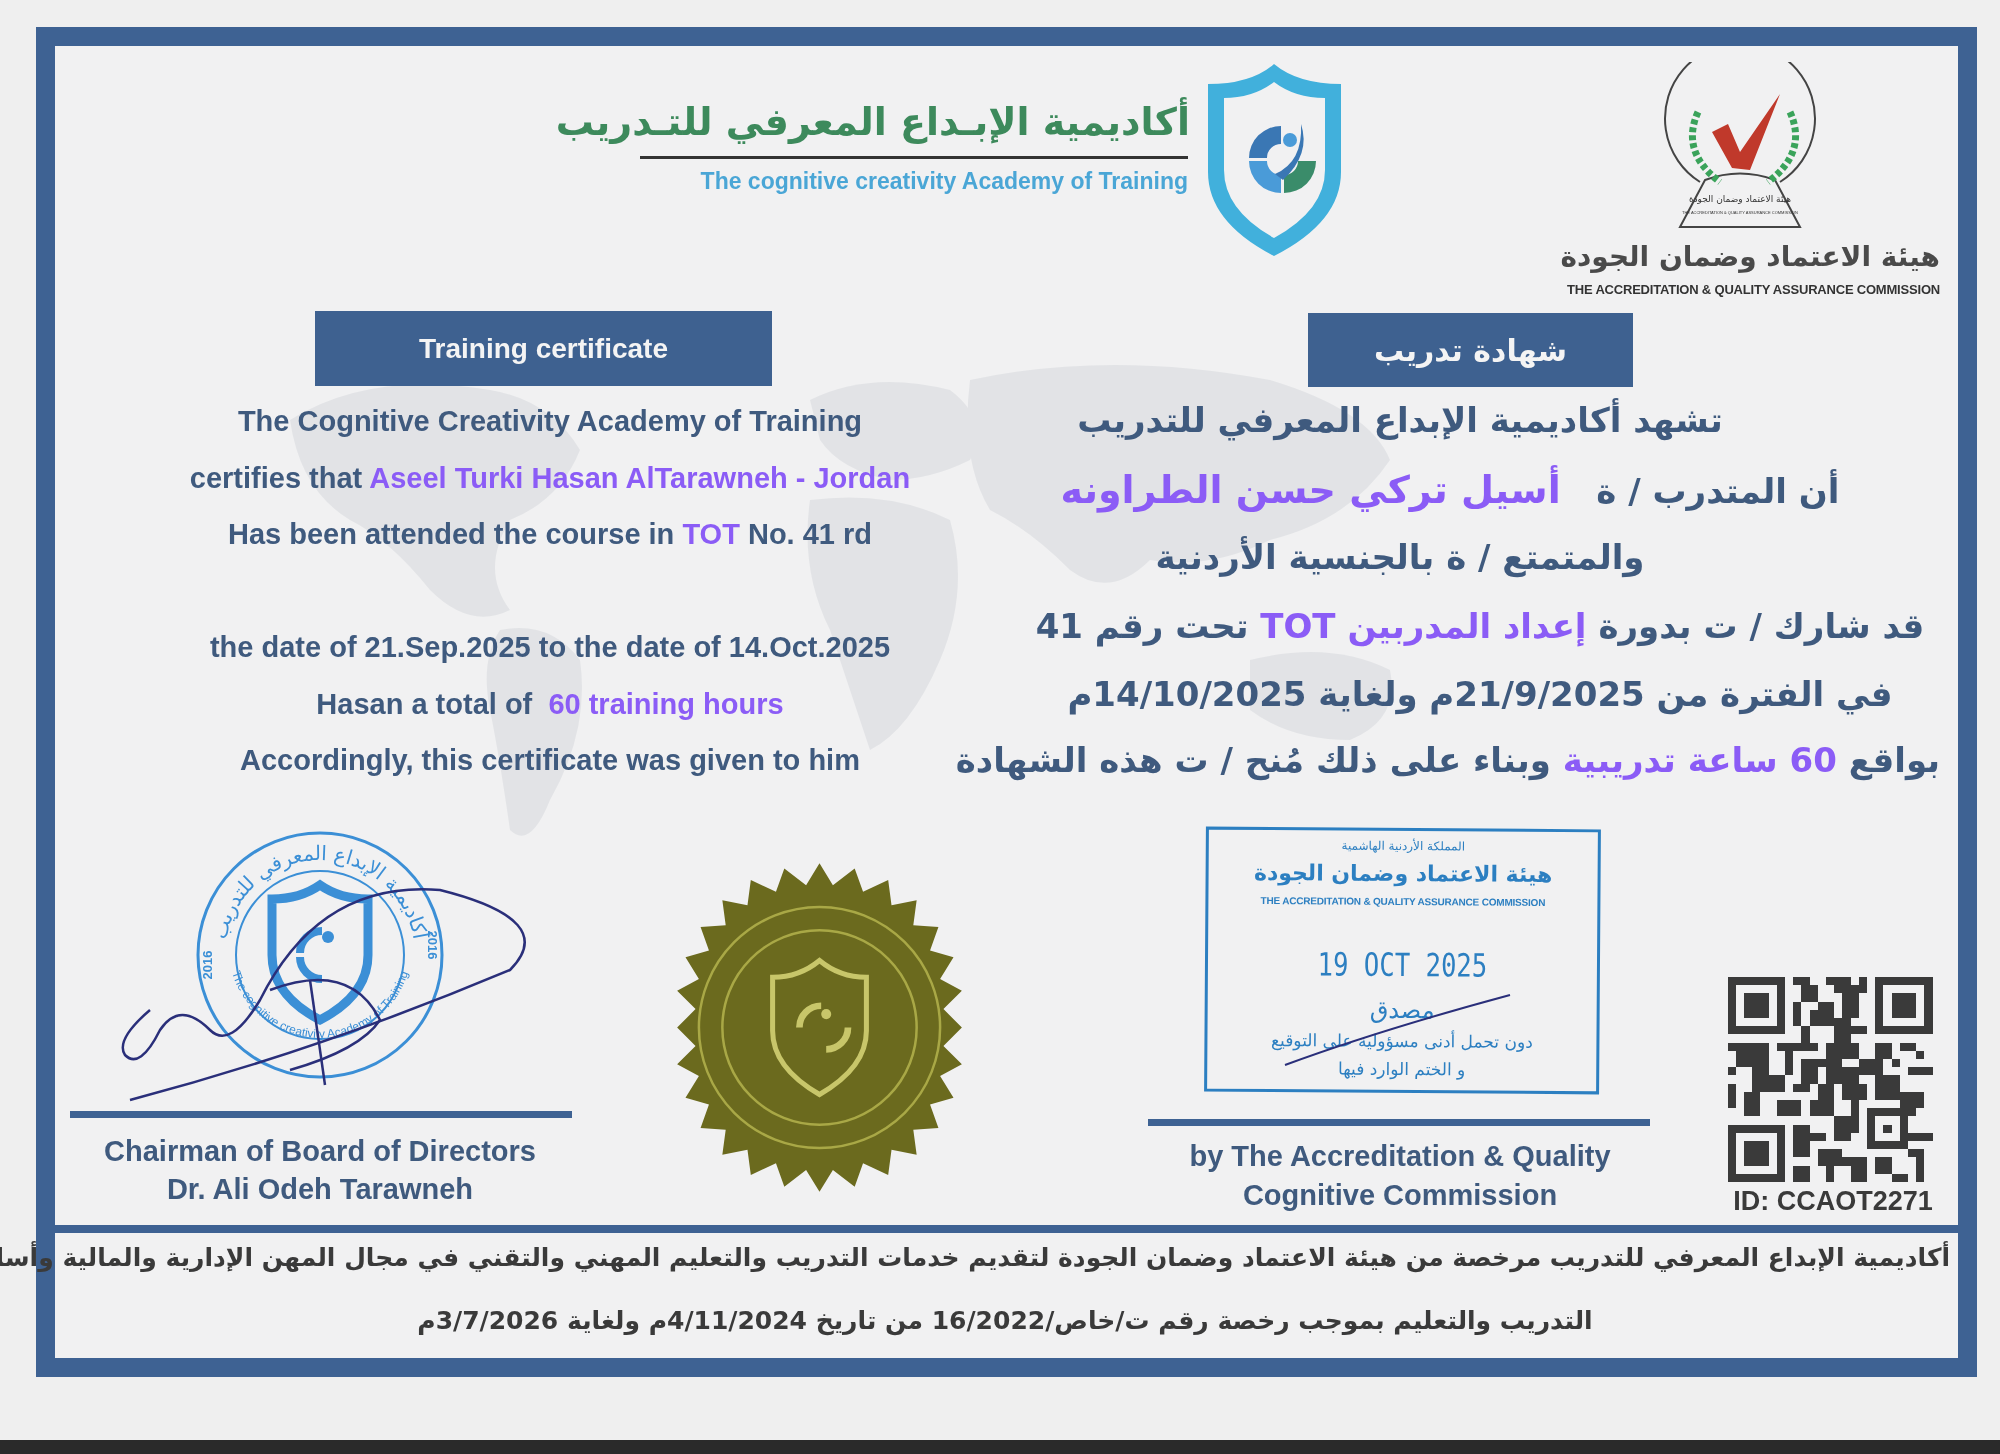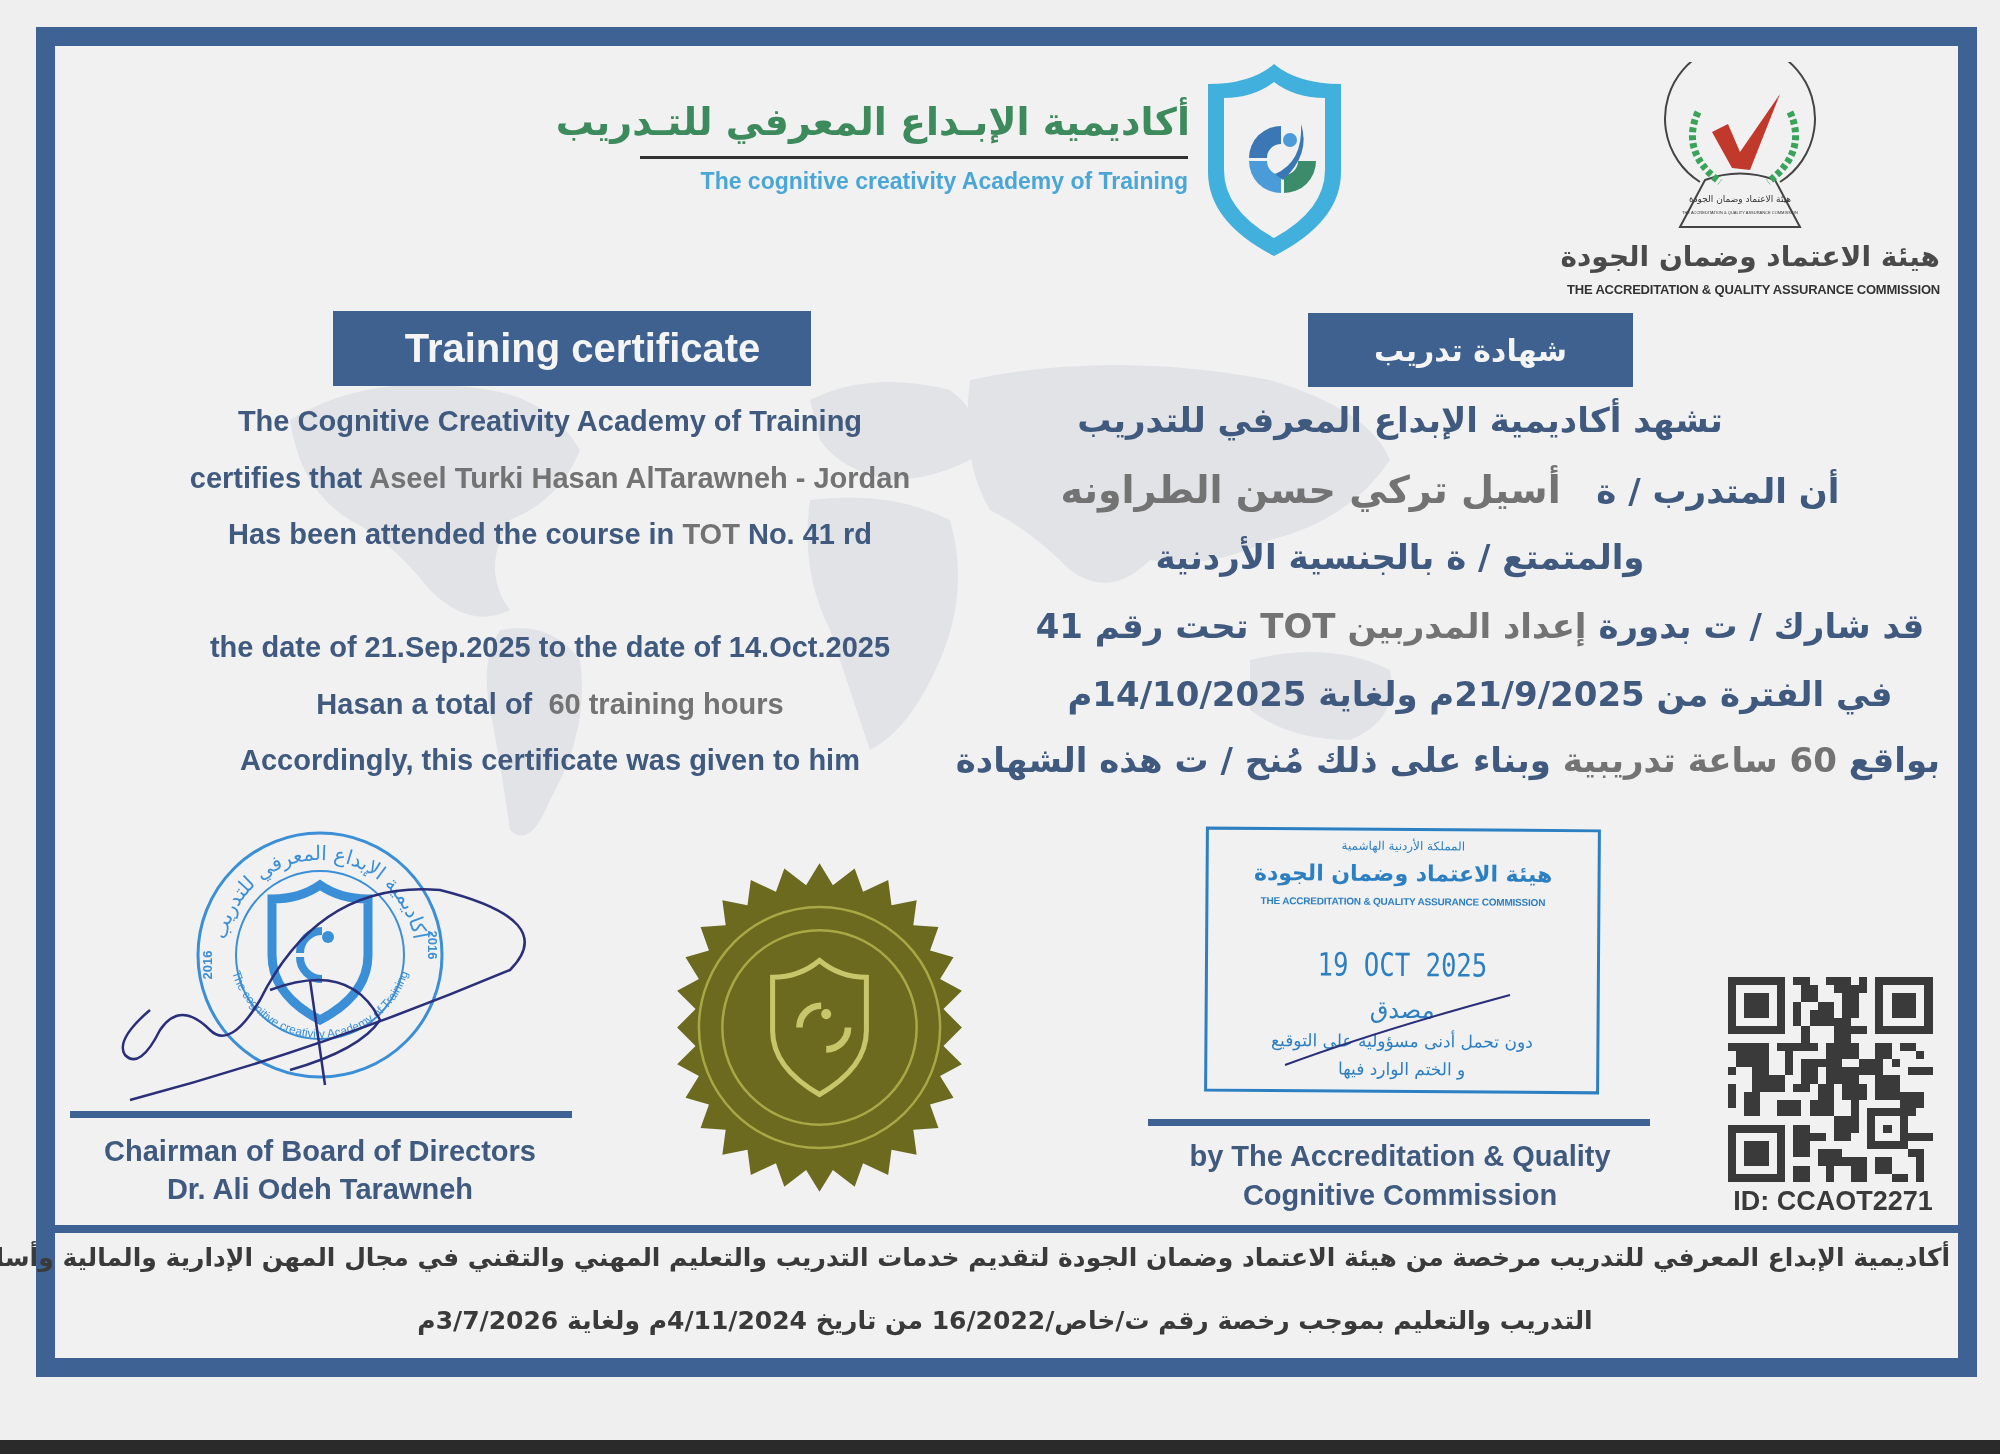--- a/index.html
+++ b/index.html
@@ -6,21 +6,21 @@
   body { width:2000px; height:1454px; position:relative; overflow:hidden; background:#ececec; font-family:"Liberation Sans", sans-serif; }
   .page { position:absolute; left:0; top:0; width:2000px; height:1440px; background:#efefef; }
   .bottom-strip { position:absolute; left:0; top:1440px; width:2000px; height:14px; background:#2a2a2a; }
   .frame { position:absolute; left:36px; top:27px; width:1941px; height:1350px; box-sizing:border-box; border:19px solid #3e6293; background:#f1f1f2; }
   .divider { position:absolute; left:55px; top:1225px; width:1903px; height:8px; background:#3e6293; }
   .worldmap { position:absolute; left:250px; top:330px; width:1280px; height:560px; opacity:0.07; }
   .abs { position:absolute; }
   .title-box { position:absolute; background:#3e6190; color:#f4f4f4; font-weight:bold; display:flex; align-items:center; justify-content:center; }
   .en-line { position:absolute; left:140px; width:820px; text-align:center; font-size:29px; font-weight:bold; color:#3f5a7e; white-space:nowrap; }
   .ar-line { position:absolute; left:1020px; width:920px; text-align:center; font-size:34px; font-weight:bold; color:#3f5a7e; white-space:nowrap; direction:rtl; font-family:"DejaVu Sans", sans-serif; }
-  .hl { color:#737373; }
+  .hl { color:#8b5cf6; }
   .sig-line { position:absolute; height:7px; background:#3e6293; }
   .sig-text { position:absolute; font-weight:bold; color:#3f5a7e; font-size:29px; text-align:center; white-space:nowrap; }
   .footer-line { position:absolute; left:60px; width:1890px; text-align:center; direction:rtl; font-family:"DejaVu Sans", sans-serif; font-weight:bold; color:#3a3a3a; white-space:nowrap; }
   .logo-ar { position:absolute; left:630px; top:100px; width:560px; text-align:right; font-family:"DejaVu Sans", sans-serif; font-weight:bold; font-size:38px; color:#3d8a5c; direction:rtl; white-space:nowrap; }
   .logo-rule { position:absolute; left:640px; top:156px; width:548px; height:3px; background:#333; }
   .logo-en { position:absolute; left:640px; top:168px; width:548px; text-align:right; font-weight:bold; font-size:23px; color:#4aa6d6; white-space:nowrap; }
   .acc-ar { position:absolute; left:1500px; top:240px; width:440px; text-align:right; direction:rtl; font-family:"DejaVu Sans", sans-serif; font-weight:bold; font-size:28px; color:#4a4a4a; white-space:nowrap; }
   .acc-en { position:absolute; left:1500px; top:282px; width:440px; text-align:right; font-weight:bold; font-size:13px; color:#333; white-space:nowrap; letter-spacing:-0.2px; }
   .stamp { position:absolute; left:1205px; top:828px; width:395px; height:265px; border:3px solid #2c7fc1; box-sizing:border-box; color:#2c7fc1; transform:rotate(0.4deg); }
   .stamp .s1 { position:absolute; left:0; top:8px; width:100%; text-align:center; direction:rtl; font-family:"DejaVu Sans", sans-serif; font-size:12px; }
@@ -68,21 +68,21 @@
     <path d="M55 118 Q90 105 125 118 L150 165 L30 165Z" fill="#f1f1f2" stroke="#444" stroke-width="2"></path>
     <path d="M62 70 L78 62 L90 90 L130 32 L100 108 L82 106Z" fill="#c0392b"></path>
     <path d="M48 50 Q30 90 70 120" fill="none" stroke="#3aa35a" stroke-width="7" stroke-dasharray="5 3"></path>
     <path d="M140 50 Q158 90 118 120" fill="none" stroke="#3aa35a" stroke-width="7" stroke-dasharray="5 3"></path>
     <text x="90" y="140" font-size="9" text-anchor="middle" fill="#333" font-family="DejaVu Sans, sans-serif">هيئة الاعتماد وضمان الجودة</text>
     <text x="90" y="152" font-size="4" text-anchor="middle" fill="#333" font-family="Liberation Sans, sans-serif">THE ACCREDITATION &amp; QUALITY ASSURANCE COMMISSION</text>
   </svg>
   <div class="acc-ar">هيئة الاعتماد وضمان الجودة</div>
   <div class="acc-en">THE ACCREDITATION &amp; QUALITY ASSURANCE COMMISSION</div>
 
-  <div class="title-box" style="left:333px;top:311px;width:457px;height:75px;font-size:40px;padding-left:21px;">
+  <div class="title-box" style="left:315px;top:311px;width:457px;height:75px;font-size:28px;">
     <span>Training certificate</span>
   </div>
   <div class="en-line" style="top:405px;">The Cognitive Creativity Academy of Training</div>
   <div class="en-line" style="top:462px;">
     <span>certifies that</span>
     <span class="hl">Aseel Turki Hasan AlTarawneh - Jordan</span>
   </div>
   <div class="en-line" style="top:518px;">
     <span>Has been attended the course in</span>
     <span class="hl">TOT</span>

